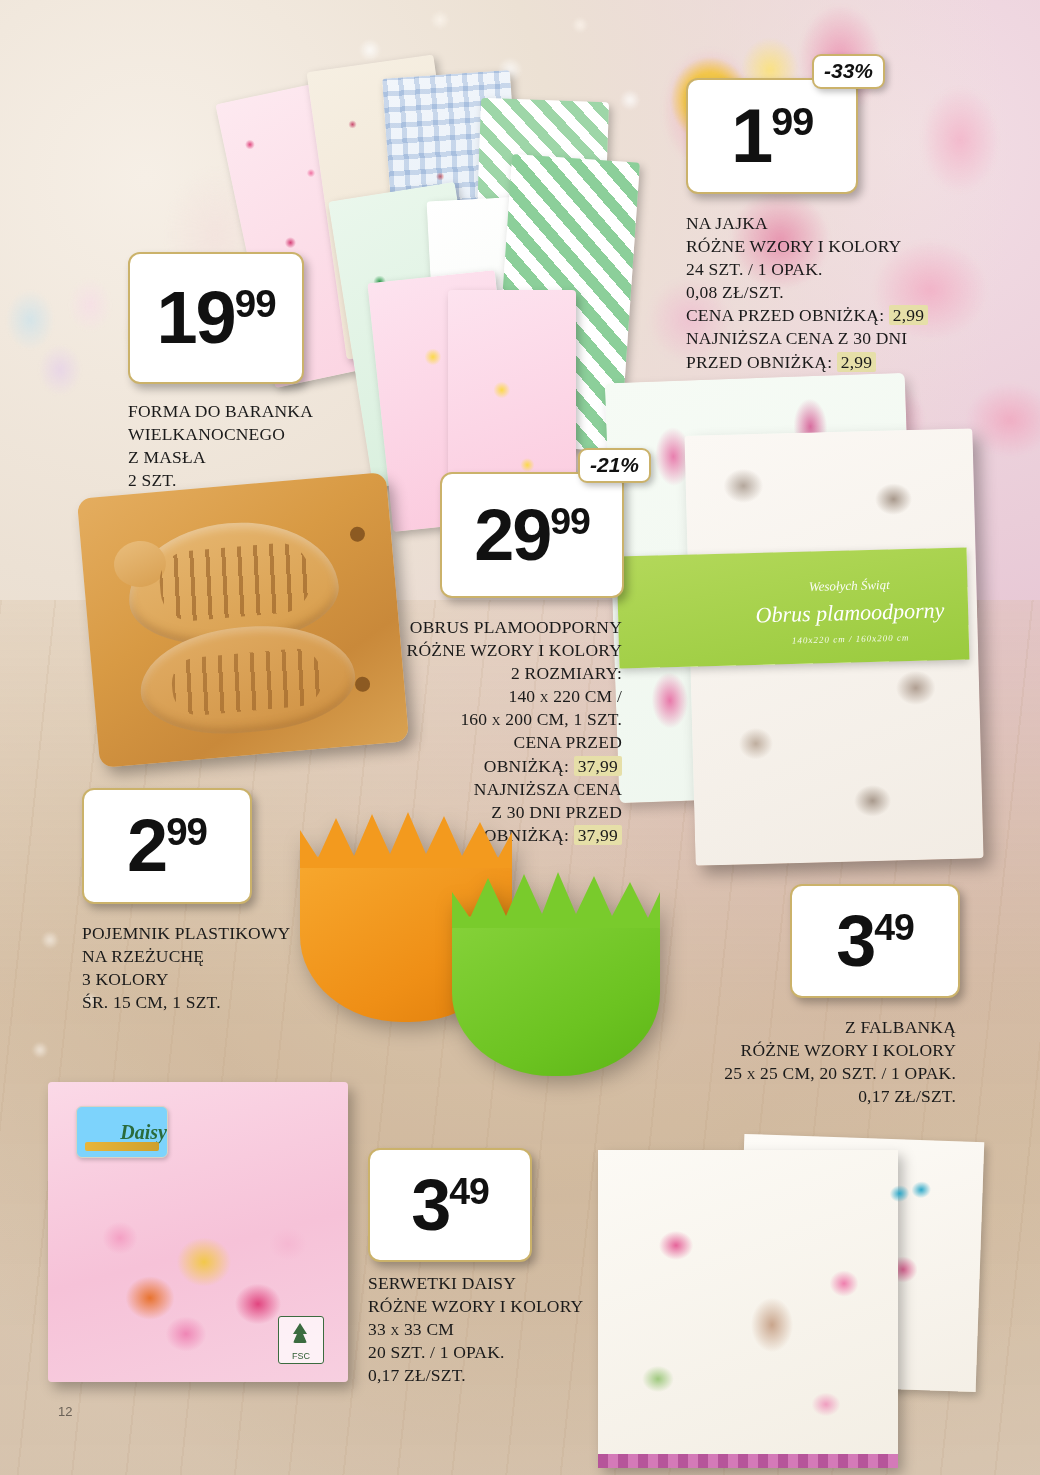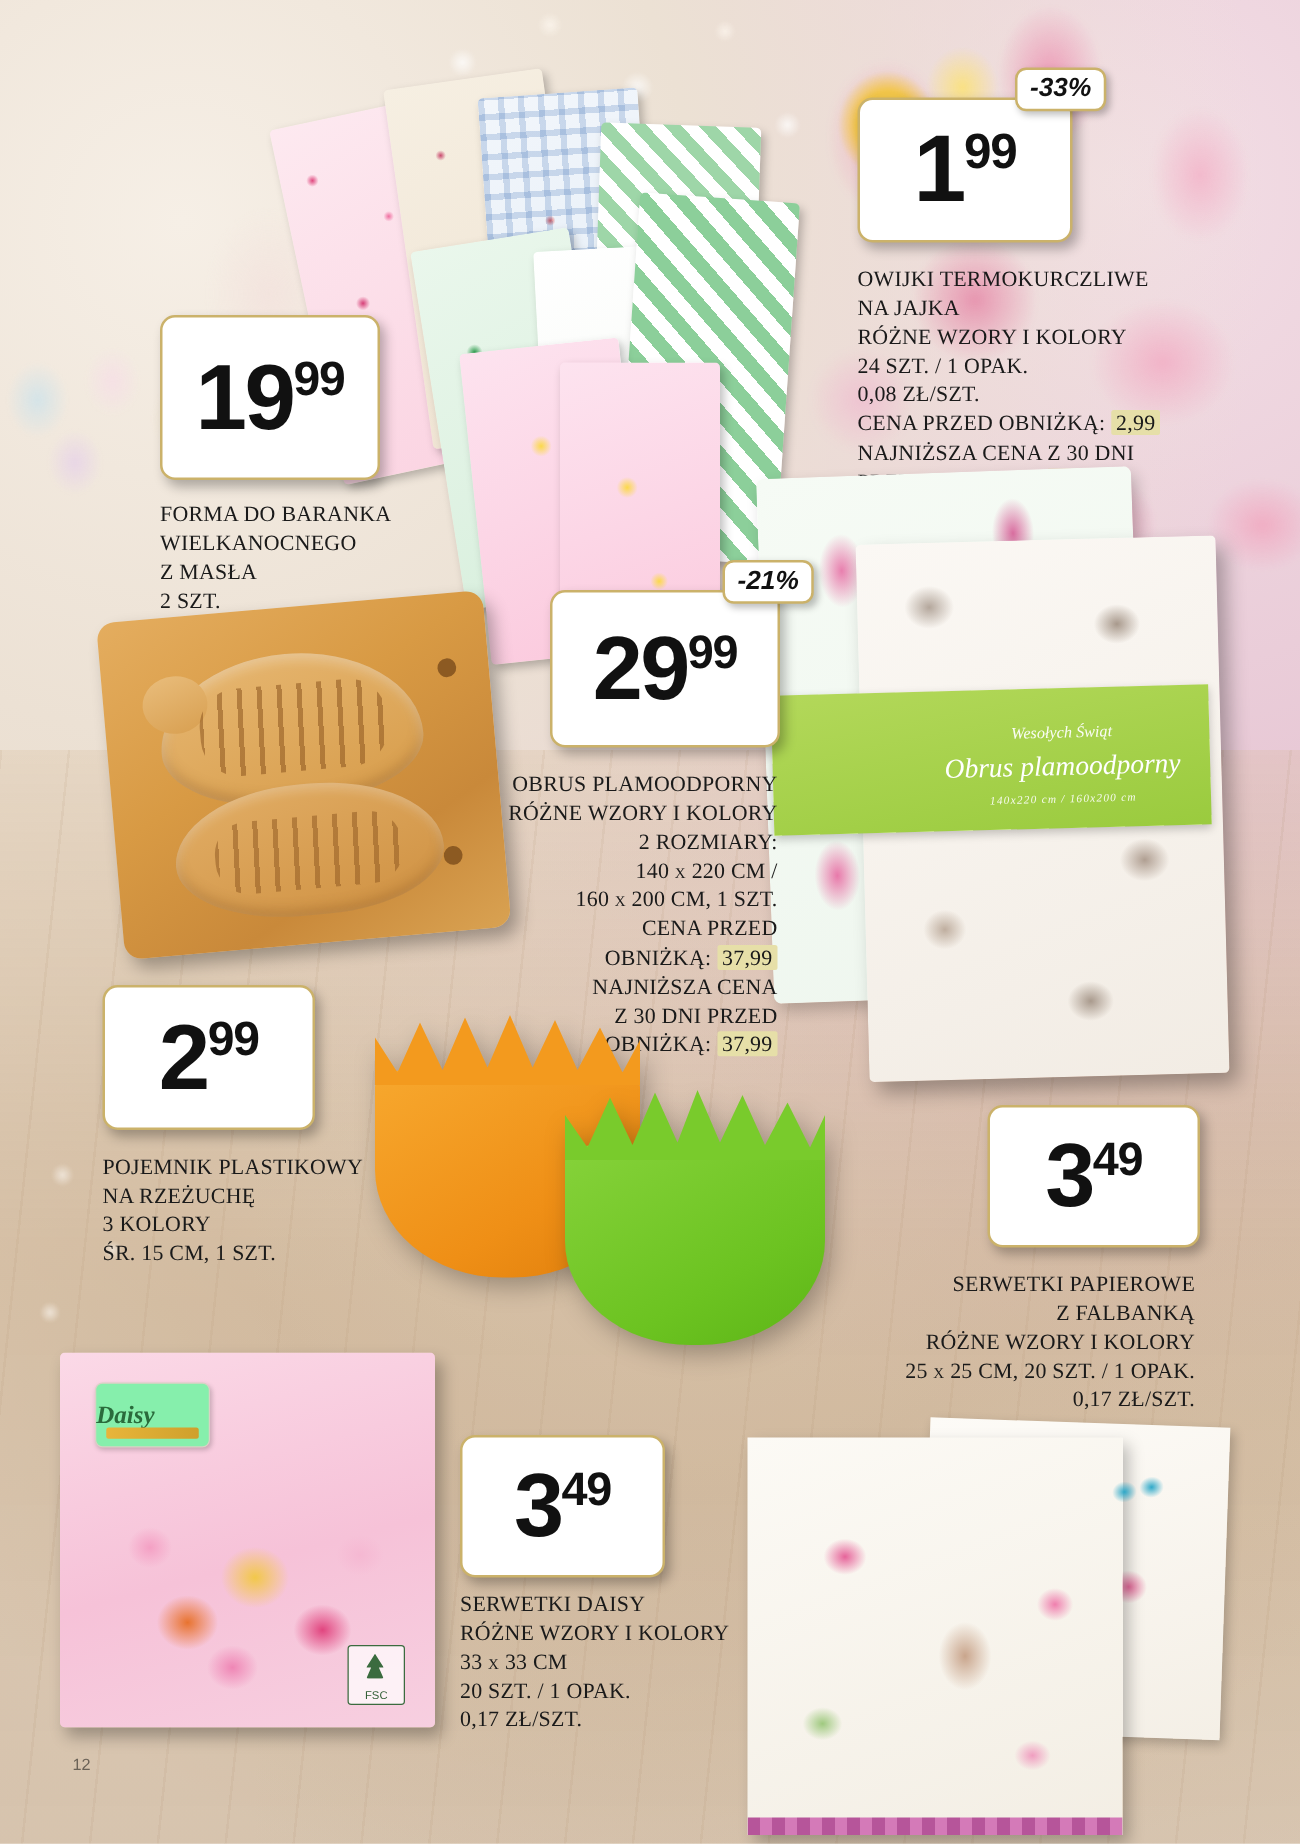--- a/index.html
+++ b/index.html
@@ -218,22 +218,22 @@
      box-shadow:5px 7px 13px rgba(0,0,0,.28);overflow:hidden;
      background:
        radial-gradient(ellipse 40px 36px at 52% 60%,#f2c84a 0%,rgba(242,200,74,0) 68%),
        radial-gradient(ellipse 36px 32px at 34% 72%,#e8732f 0%,rgba(232,115,47,0) 68%),
        radial-gradient(ellipse 34px 30px at 70% 74%,#e1457f 0%,rgba(225,69,127,0) 68%),
        radial-gradient(ellipse 30px 26px at 46% 84%,#ef86b5 0%,rgba(239,134,181,0) 68%),
        radial-gradient(ellipse 26px 24px at 24% 52%,#f4a0c4 0%,rgba(244,160,196,0) 68%),
        radial-gradient(ellipse 28px 24px at 80% 54%,#f5b8d2 0%,rgba(245,184,210,0) 68%),
        linear-gradient(165deg,#fbd9e7,#f6c2d8 55%,#f7cfe0);}
   .daisy-logo{position:absolute;left:76px;top:1106px;width:90px;height:50px;border-radius:6px;
-     background:#86efac;border:1px solid #d8d2c4;box-shadow:1px 2px 4px rgba(0,0,0,.2);
-     display:flex;align-items:center;justify-content:flex-start;}
+     background:#7dd3fc;border:1px solid #d8d2c4;box-shadow:1px 2px 4px rgba(0,0,0,.2);
+     display:flex;align-items:center;justify-content:flex-end;}
   .daisy-logo span{font-family:"Liberation Serif", serif;font-style:italic;font-weight:bold;font-size:20px;
      color:#2a6b3c;}
   .daisy-logo:after{content:"";position:absolute;left:8px;bottom:6px;right:8px;height:9px;
      background:linear-gradient(90deg,#e8b53a,#cfa02c);border-radius:2px;}
   .fsc{position:absolute;left:278px;top:1316px;width:44px;height:46px;border:1.5px solid #3b6b3f;
      border-radius:3px;background:rgba(255,255,255,.72);}
   .fsc:after{content:"FSC";position:absolute;left:0;right:0;bottom:2px;text-align:center;font-size:9px;
      color:#2f5c33;font-family:"Liberation Sans",sans-serif;}
   .fsc:before{content:"";position:absolute;left:14px;top:6px;width:14px;height:20px;border-radius:2px;
      background:#3b6b3f;clip-path:polygon(50% 0,100% 55%,72% 55%,100% 100%,0 100%,28% 55%,0 55%);}
@@ -292,21 +292,20 @@
 
 <div class="tag" style="left:686px;top:78px;width:168px;height:112px;">
   <div class="price" style="font-size:76px;">
     <span class="int">1</span>
     <span class="dec">99</span>
   </div>
 </div>
 <div class="badge" style="left:812px;top:54px;font-style:italic;">-33%</div>
 
 <div class="desc" style="left:686px;top:212px;width:300px;">
-  <div>OWIJKI TERMOKURCZLIWE</div>
   <div>NA JAJKA</div>
   <div>RÓŻNE WZORY I KOLORY</div>
   <div>24 SZT. / 1 OPAK.</div>
   <div>0,08 ZŁ/SZT.</div>
   <div>
     <span>CENA PRZED OBNIŻKĄ:</span>
     <span class="hl">2,99</span>
   </div>
   <div>NAJNIŻSZA CENA Z 30 DNI</div>
   <div>
@@ -398,21 +397,20 @@
   <div>ŚR. 15 CM, 1 SZT.</div>
 </div>
 
 <div class="tag" style="left:790px;top:884px;width:166px;height:110px;">
   <div class="price" style="font-size:72px;">
     <span class="int">3</span>
     <span class="dec">49</span>
   </div>
 </div>
 <div class="desc r" style="left:680px;top:1016px;width:276px;">
-  <div>SERWETKI PAPIEROWE</div>
   <div>Z FALBANKĄ</div>
   <div>RÓŻNE WZORY I KOLORY</div>
   <div>25 x 25 CM, 20 SZT. / 1 OPAK.</div>
   <div>0,17 ZŁ/SZT.</div>
 </div>
 
 <div class="daisy"></div>
 <div class="daisy-logo">
   <span>Daisy</span>
 </div>

